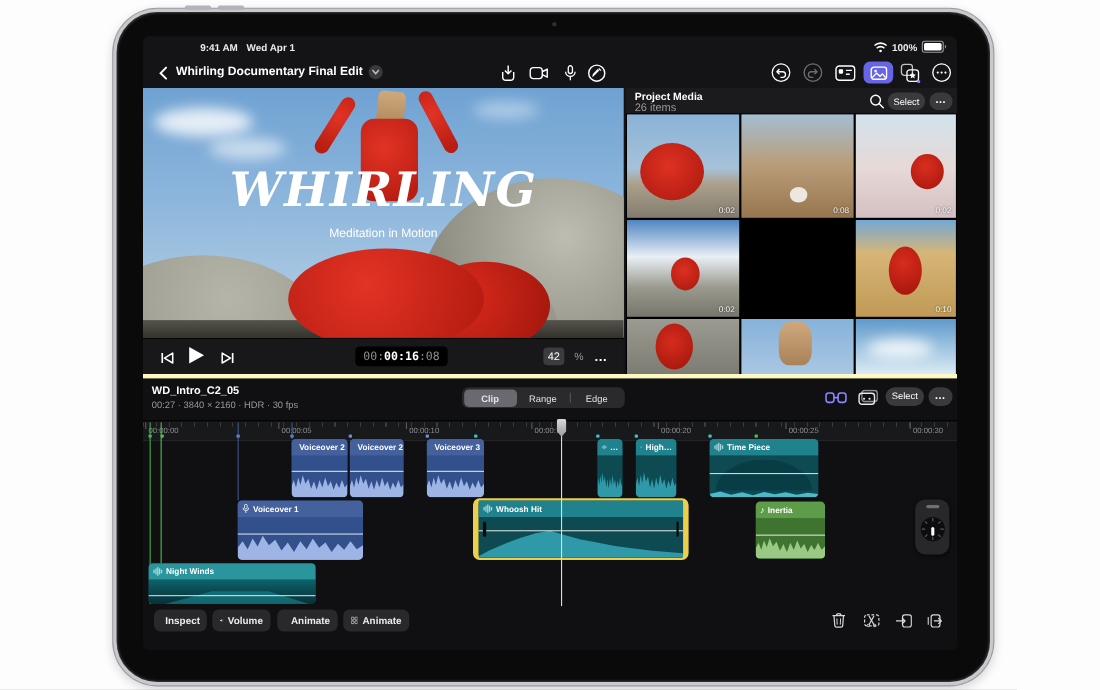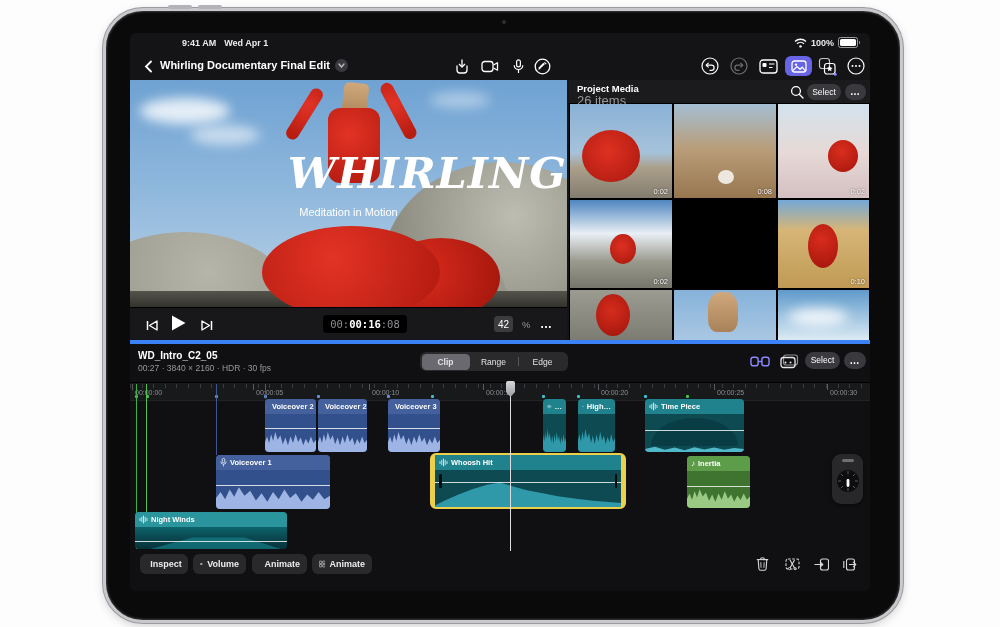--- a/index.html
+++ b/index.html
@@ -24,43 +24,43 @@
   .chev-circle{position:absolute;left:205px;top:6px;width:13px;height:13px;border-radius:50%;background:#3a3a3e;display:flex;align-items:center;justify-content:center;}
   .tool-ic{position:absolute;top:4px;width:20px;height:18px;display:flex;align-items:center;justify-content:center;}
   .media-pill{position:absolute;left:655px;top:3px;width:27px;height:20px;border-radius:6px;display:flex;align-items:center;justify-content:center;}
   .dim{opacity:.38;}
   
   .viewer{position:absolute;left:0;top:47px;width:437px;height:227px;overflow:hidden;background:linear-gradient(180deg,#6fa2d2 0%,#8db6dc 45%,#b9d2e6 100%);}
   .cloud{position:absolute;background:rgba(255,255,255,.8);border-radius:50%;filter:blur(6px);}
   .rock{position:absolute;border-radius:50%;}
   .ground{position:absolute;left:0;bottom:0;width:100%;height:16px;background:linear-gradient(180deg,#55544c,#33322c);}
   .red{background:radial-gradient(circle at 40% 35%,#e23325,#b81d12 85%);}
-  .v-title{position:absolute;left:0;top:72px;width:100%;text-align:right;color:#fff;
+  .v-title{position:absolute;left:0;top:72px;width:100%;text-align:center;color:#fff;
     font-family:"DejaVu Serif",serif;font-style:italic;font-weight:700;font-size:43px;letter-spacing:1px;z-index:9;line-height:1;}
   .v-sub{position:absolute;left:0;top:126px;width:100%;text-align:center;color:#fff;font-size:11px;z-index:9;}
   
   .playbar{position:absolute;left:0;top:274px;width:437px;height:33px;background:#18181a;border-top:1px solid #000;}
   .tc-pill{position:absolute;left:193px;top:7px;width:84px;height:18px;background:#000;border-radius:4px;
     display:flex;align-items:center;justify-content:center;font-family:"DejaVu Sans Mono",monospace;font-size:10.5px;color:#8e8e93;}
   .tc-pill b{color:#fff;font-weight:700;}
   .zoom-box{position:absolute;left:364px;top:8px;width:19px;height:16px;background:#3c3c3f;border-radius:3.5px;
     display:flex;align-items:center;justify-content:center;font-size:10px;color:#fff;}
   .pct{position:absolute;left:392px;top:11px;font-size:9.5px;color:#98989d;}
   .dots3{color:#fff;font-size:12px;letter-spacing:1px;font-weight:700;}
   
   .media-panel{position:absolute;left:439px;top:47px;width:301px;height:260px;background:#000;}
   .mp-head{position:absolute;left:0;top:0;width:100%;height:23px;background:#1b1b1d;}
   .mp-title{position:absolute;left:8px;top:3px;font-size:9.5px;font-weight:700;color:#fff;}
-  .mp-count{position:absolute;left:8px;top:13px;font-size:13px;color:#98989d;}
+  .mp-count{position:absolute;left:8px;top:13px;font-size:10px;color:#98989d;}
   .pill{background:#3a3a3e;border-radius:9px;color:#fff;font-size:8.5px;display:flex;align-items:center;justify-content:center;}
   .thumb{position:absolute;overflow:hidden;}
   .thumb .dur{position:absolute;right:4px;bottom:2px;font-size:7.5px;color:rgba(255,255,255,.95);text-shadow:0 0 2px rgba(0,0,0,.7);}
   .tswirl{position:absolute;border-radius:50%;}
   
-  .timeline{position:absolute;left:0;top:307px;width:740px;height:251px;background:#101013;border-top:4px solid #3b82f6;text-align:center;}
+  .timeline{position:absolute;left:0;top:307px;width:740px;height:251px;background:#101013;border-top:4px solid #fef9c3;text-align:center;}
   .tl-name{position:absolute;left:8px;top:6px;font-size:10px;font-weight:700;color:#fff;}
   .tl-info{position:absolute;left:8px;top:19px;font-size:8.5px;color:#98989d;}
   .seg{position:absolute;left:290px;top:8px;width:148px;height:19px;background:#2a2a2d;border-radius:6px;display:flex;padding:1.5px;box-sizing:border-box;}
   .seg-item{flex:1;display:flex;align-items:center;justify-content:center;font-size:8.5px;color:#e2e2e6;border-radius:4.5px;position:relative;}
   .seg-item.sel{background:#69696f;font-weight:700;}
   .seg-sep{width:1px;height:9px;background:#55555a;align-self:center;}
   .ruler{position:absolute;left:0;top:38px;width:740px;height:17px;background:#18191b;border-top:1px solid #000;border-bottom:1px solid #232326;}
   .ruler .ticks{position:absolute;left:0;top:1px;width:100%;height:4px;
     background:repeating-linear-gradient(90deg,#3c3c40 0 1px,transparent 1px 11.6px);}
   .rl{position:absolute;top:6px;font-size:7px;color:#8e8e93;}

